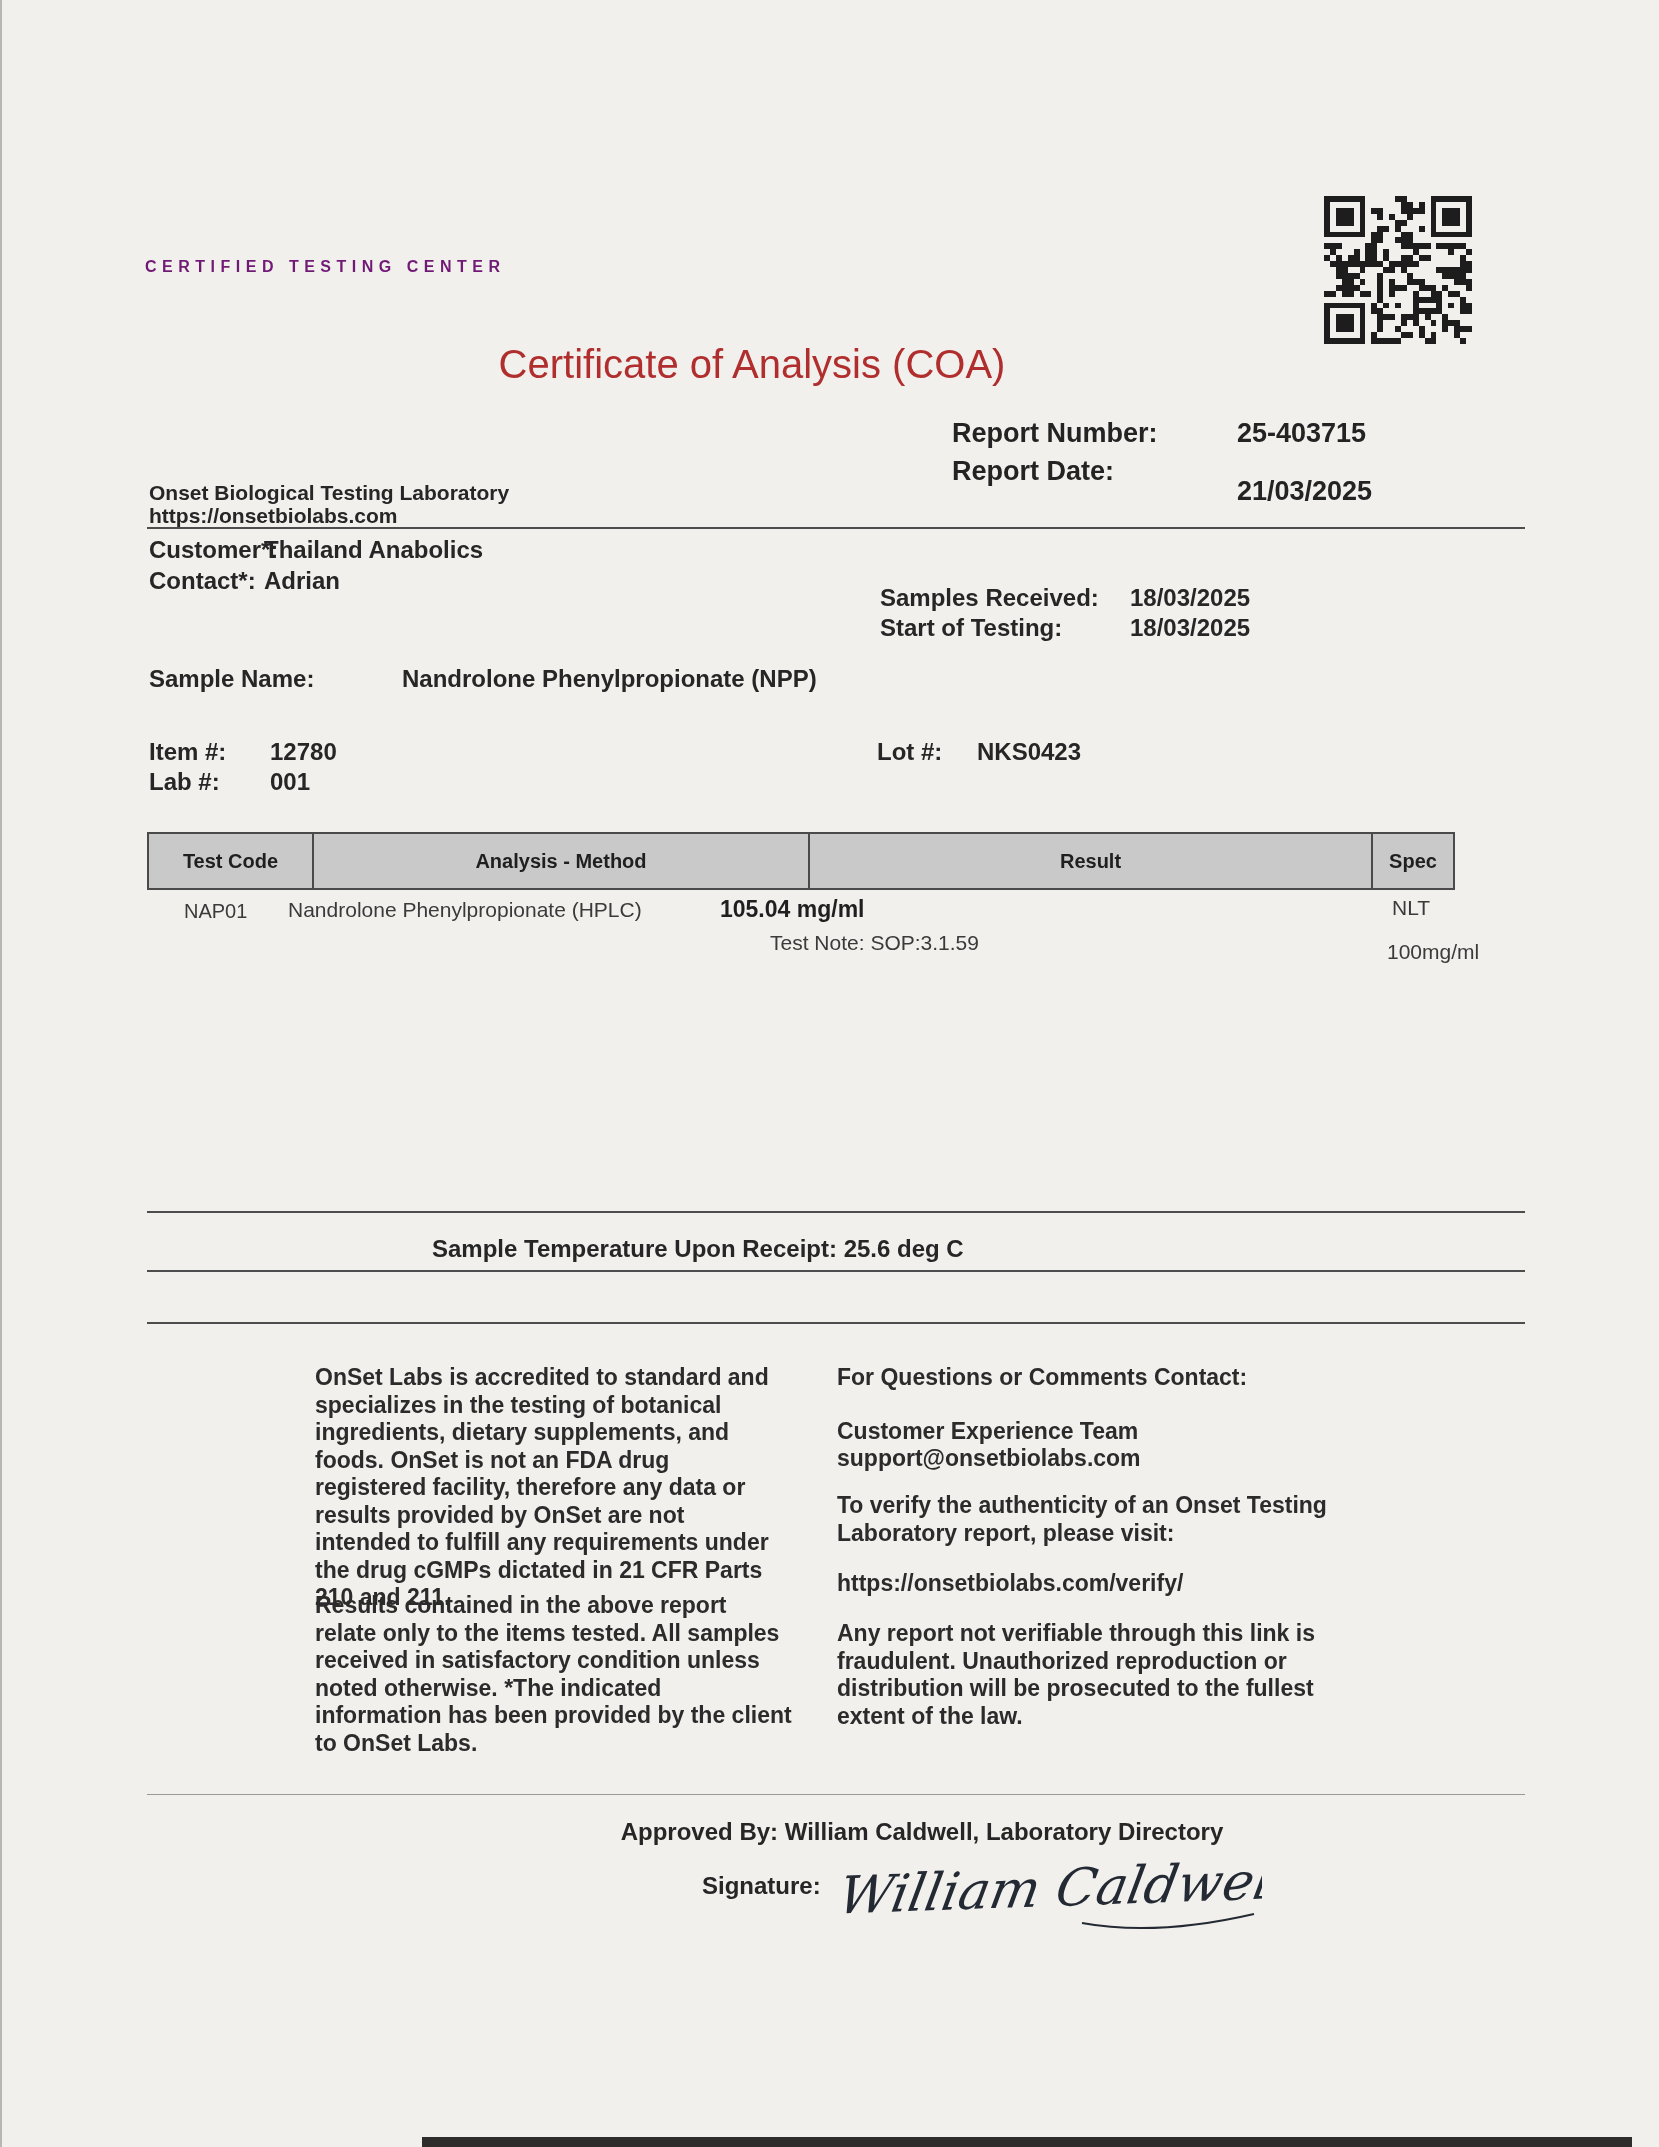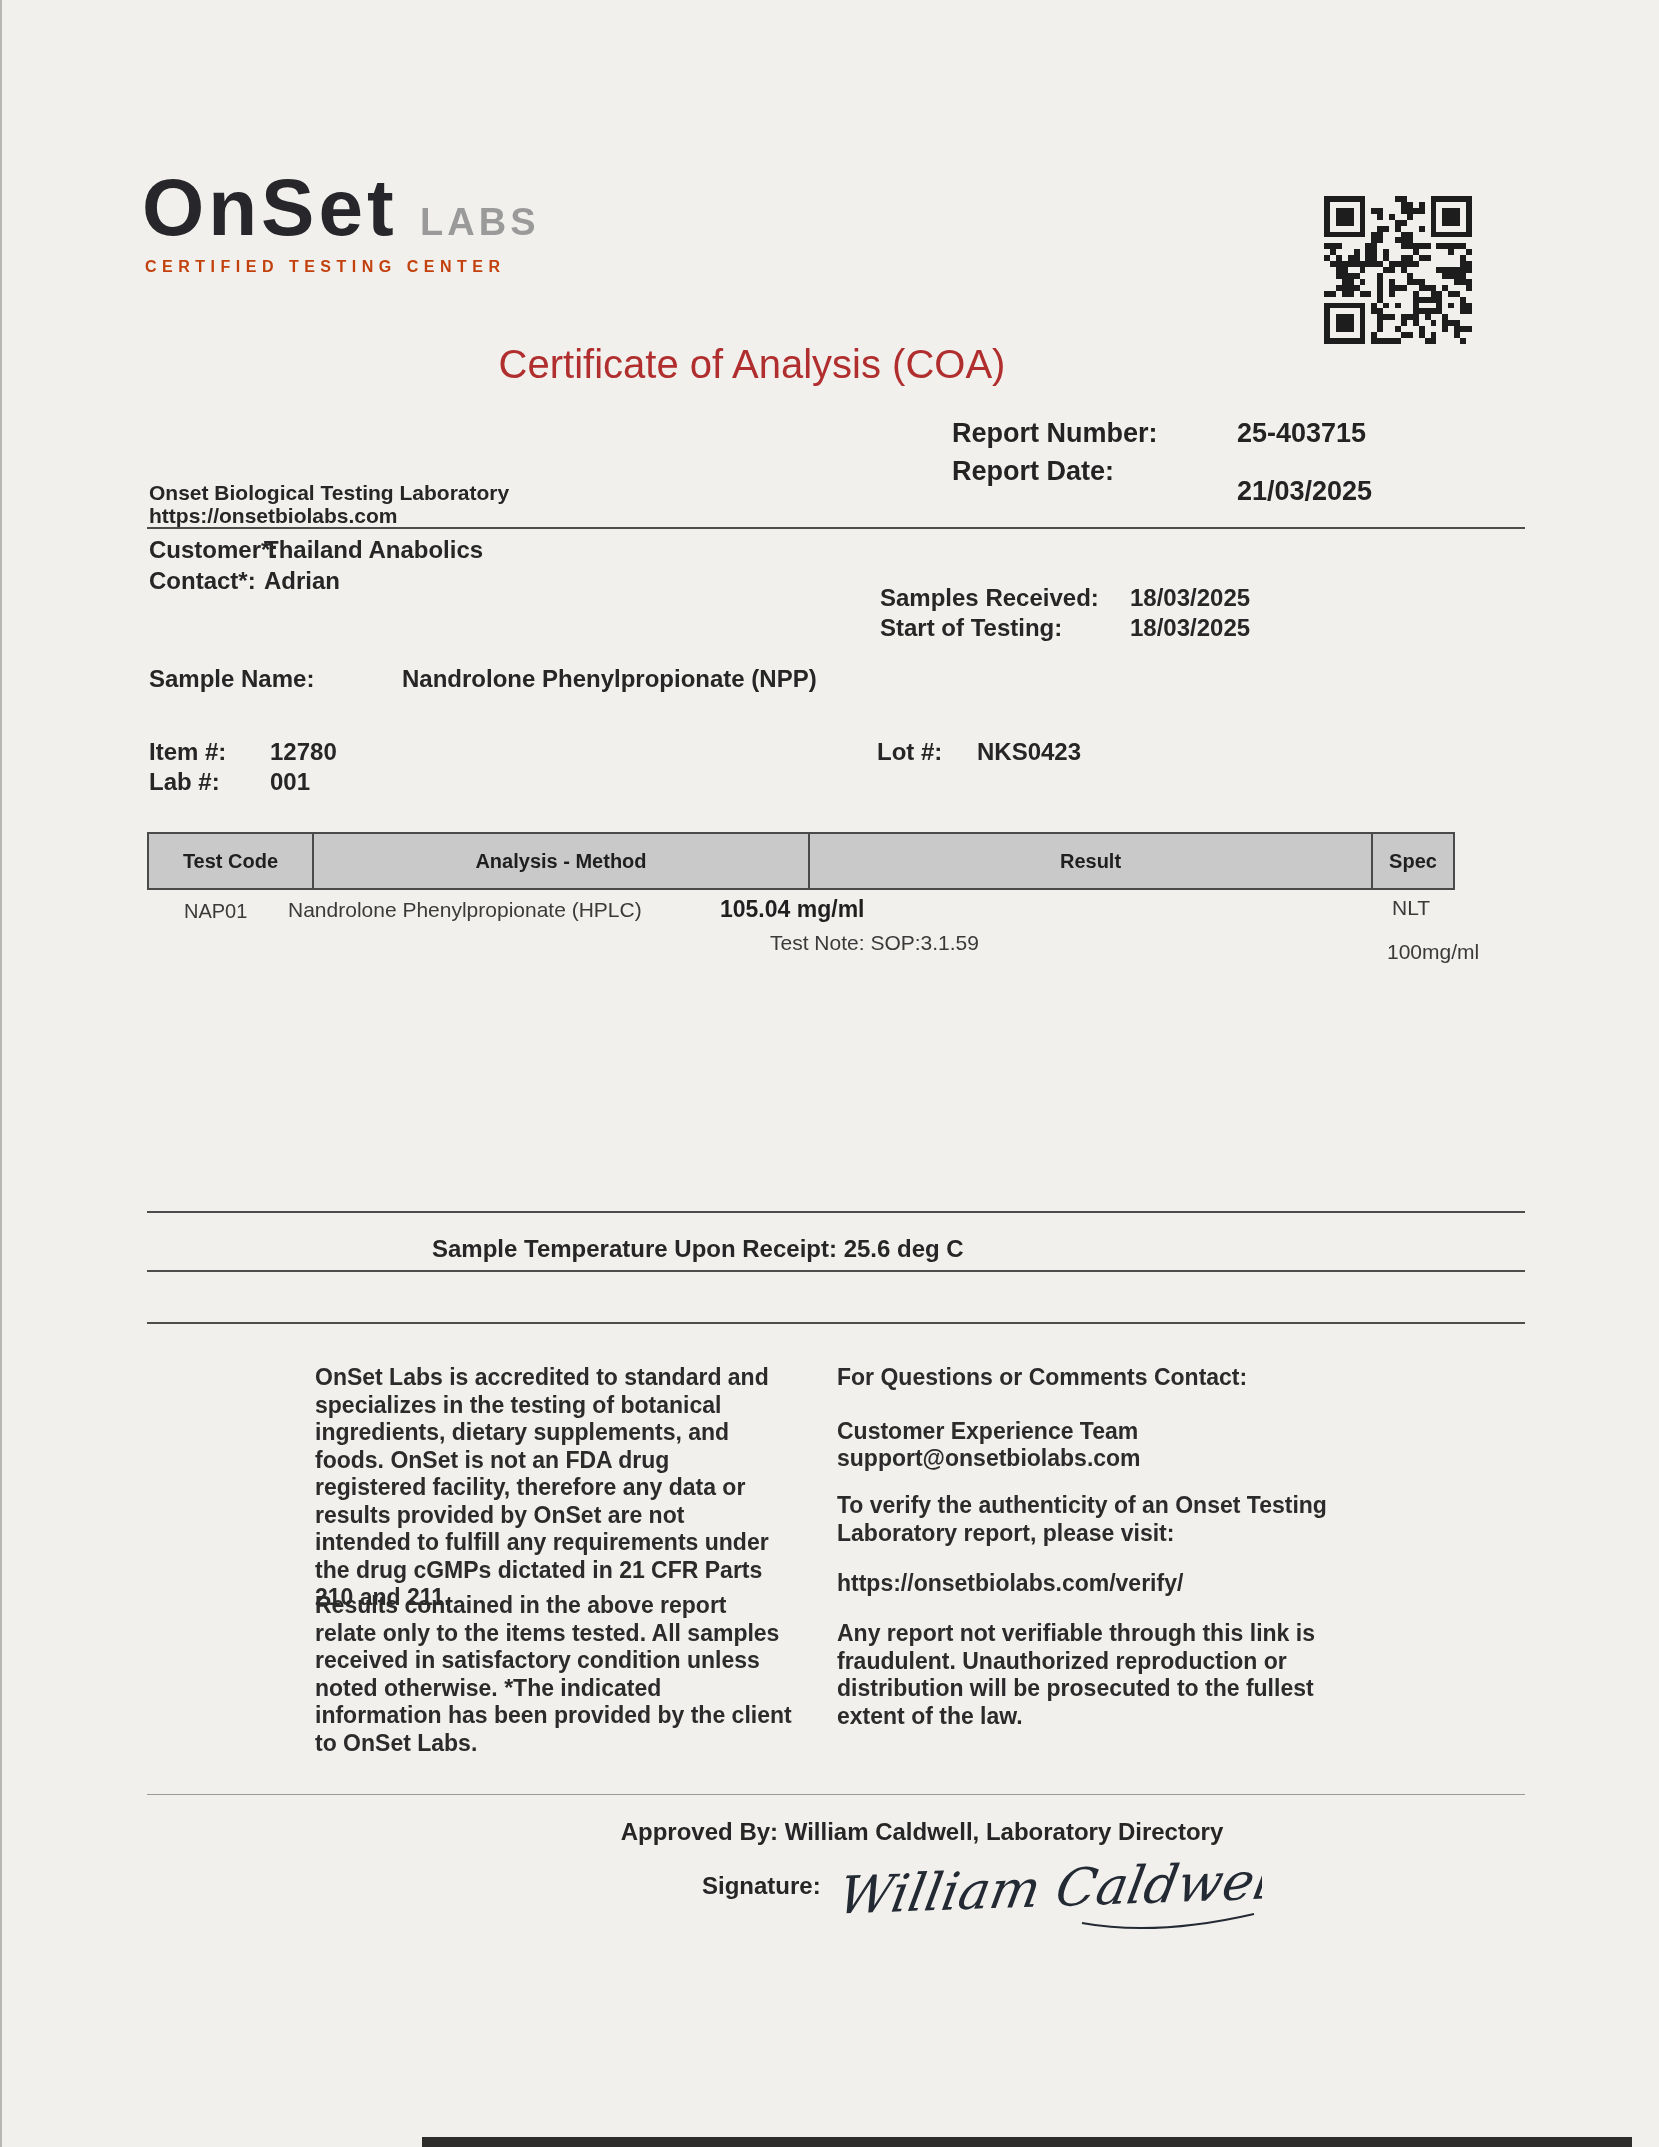--- a/index.html
+++ b/index.html
@@ -10,21 +10,21 @@
     font-family:"Liberation Sans","DejaVu Sans",sans-serif;
     color:#2e2e2e;
     overflow:hidden;
     border-left:2px solid #b9b7b4;
     box-sizing:border-box;
   }
   .abs{position:absolute;}
   
   .brand{font-weight:bold;font-size:80px;letter-spacing:4px;color:#27272b;line-height:1;}
   .brand-suffix{font-weight:bold;font-size:38px;letter-spacing:4px;color:#9a9a9a;}
-  .tagline{font-weight:bold;font-size:16px;letter-spacing:5.5px;color:#c2410c;}
+  .tagline{font-weight:bold;font-size:16px;letter-spacing:5.5px;color:#701a75;}
   
   .coa-title{font-weight:normal;font-size:40px;color:#b02e2e;text-align:center;}
   
   .lbl{font-weight:bold;font-size:24px;color:#262626;}
   .lbl-sm{font-weight:bold;font-size:21px;color:#262626;line-height:25px;}
   .lbl-lg{font-weight:bold;font-size:27px;color:#232323;}
   .plain{font-size:21px;color:#3a3a3a;}
   .rule{background:#4d4d4d;height:2px;}
   .rule-light{background:#9a9a98;height:1px;}
   
@@ -48,24 +48,20 @@
   .qr{width:148px;height:148px;}
   
   .sig-svg{width:430px;height:120px;}
   .bottom-bar{background:#2e2d2c;}
 </style>
 </head>
 <body>
 
 <div class="page">
 
-  <div class="abs" style="left:140px;top:168px;">
-    <span class="brand">OnSet</span>
-    <span class="brand-suffix" style="margin-left:18px;">LABS</span>
-  </div>
   <div class="abs tagline" style="left:143px;top:258px;">CERTIFIED TESTING CENTER</div>
 
   <div class="abs qr" style="left:1322px;top:196px;" id="qr"><svg viewBox="0 0 150 150" width="100%" height="100%" shape-rendering="crispEdges" fill="#1d1d1d">
         <rect x="0" y="0" width="6" height="6"></rect>
         <rect x="6" y="0" width="6" height="6"></rect>
         <rect x="12" y="0" width="6" height="6"></rect>
         <rect x="18" y="0" width="6" height="6"></rect>
         <rect x="24" y="0" width="6" height="6"></rect>
         <rect x="30" y="0" width="6" height="6"></rect>
         <rect x="36" y="0" width="6" height="6"></rect>

